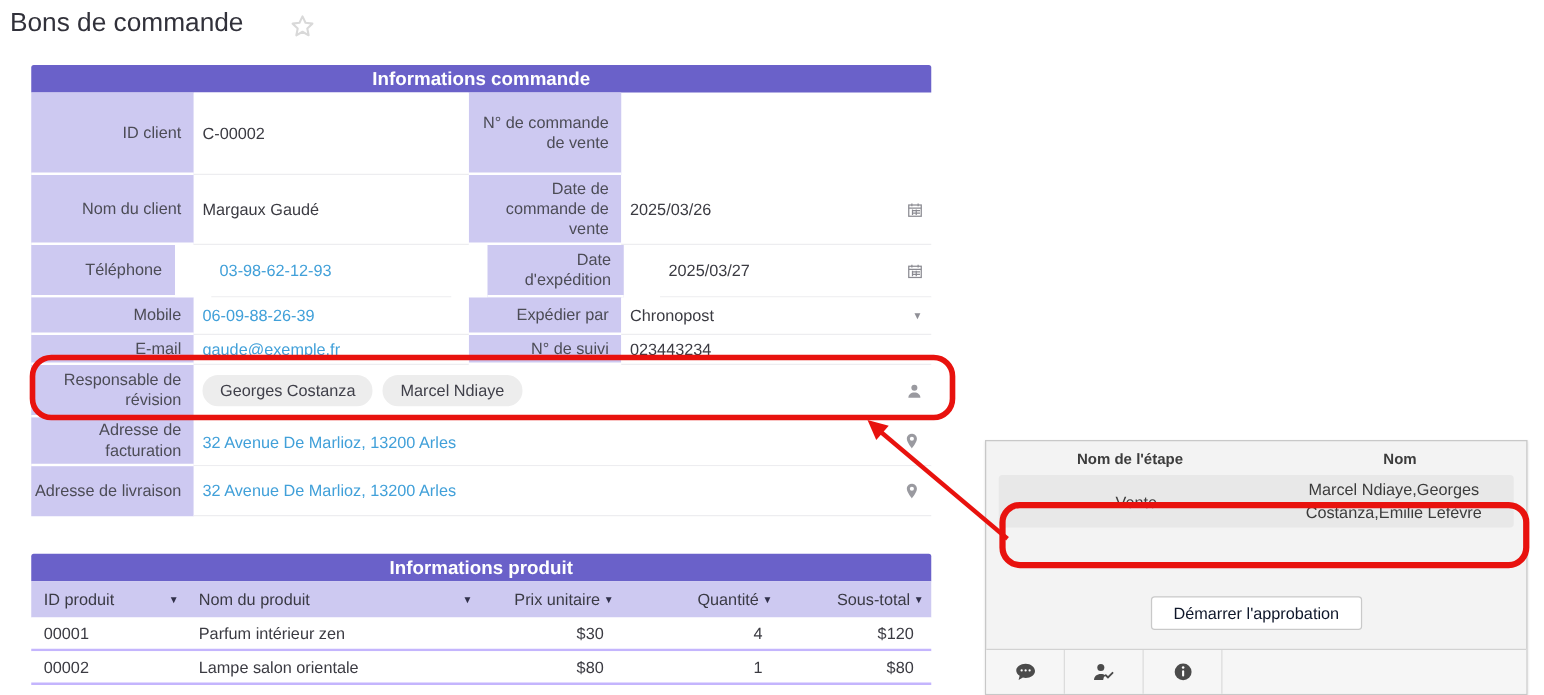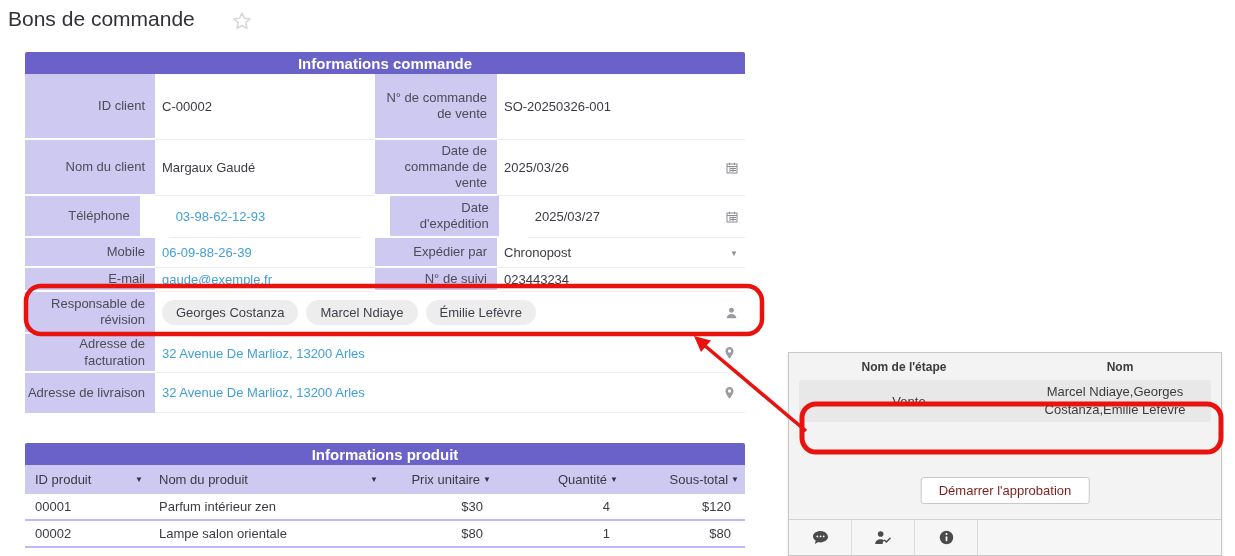--- a/index.html
+++ b/index.html
@@ -56,21 +56,21 @@
                      display:flex; align-items:center; padding-left:14px; font-size:13px; }
   #approval-title { font-weight:bold; color:#3a3a3a; }
   #approval-help { color:#2d8bd6; font-weight:bold; margin-left:12px; cursor:pointer; }
   .appr-cols { display:flex; margin-top:7px; font-size:12px; font-weight:bold; color:#3c3c3c; }
   .appr-col-step { width:230px; text-align:center; }
   .appr-col-name { flex:1; text-align:center; }
   .appr-row { display:flex; align-items:center; margin:6px 10px 0 10px; background:#e8e8e8; min-height:42px; border-radius:3px; }
   .appr-step { width:220px; text-align:center; font-size:13px; color:#3c3c3c; }
   .appr-name { flex:1; text-align:center; font-size:13px; color:#3c3c3c; line-height:1.4; padding:0 4px; }
   #start-btn { position:absolute; left:50%; transform:translateX(-50%); top:124px; height:27px; padding:0 17px;
-               background:#fff; border:1px solid #c9c9c9; border-radius:3px; font-size:13px; color:#7f1d1d;
+               background:#fff; border:1px solid #c9c9c9; border-radius:3px; font-size:13px; color:#0f172a;
                font-family:inherit; cursor:pointer; white-space:nowrap; }
   #panel-toolbar { position:absolute; left:0; right:0; top:166px; bottom:0; background:#f6f6f6; border-top:1px solid #d2d2d2; display:flex; }
   .tool-cell { width:63px; border-right:1px solid #dcdcdc; display:flex; align-items:center; justify-content:center; cursor:pointer; }
 
   
   #annotations { position:absolute; left:0; top:0; width:1235px; height:556px; pointer-events:none; z-index:50; }
 </style>
 </head>
 <body>
 
@@ -83,21 +83,20 @@
     </svg>
   </span>
 
   <div id="order-card" class="card">
     <div class="card-header">Informations commande</div>
 
     <div class="frow" style="height:66px;">
       <div class="fcell flabel" style="height:66px;">ID client</div>
       <div class="fcell fvalue v1" style="height:66px;">C-00002</div>
       <div class="fcell flabel l2" style="height:66px;">N° de commande de vente</div>
-      <div class="fcell fvalue v2" style="height:66px;">SO-20250326-001</div>
     </div>
 
     <div class="frow" style="height:56px;">
       <div class="fcell flabel" style="height:56px;">Nom du client</div>
       <div class="fcell fvalue v1" style="height:56px;">Margaux Gaudé</div>
       <div class="fcell flabel l2" style="height:56px;">Date de commande de vente</div>
       <div class="fcell fvalue v2" style="height:56px;">
         <span>2025/03/26</span>
         <span class="cell-icon">
           <svg width="12" height="12" viewBox="0 0 12 12" stroke="#8b8b92" fill="none" stroke-width="1">
@@ -156,21 +155,20 @@
       </div>
       <div class="fcell flabel l2" style="height:24px;">N° de suivi</div>
       <div class="fcell fvalue v2" style="height:24px;">023443234</div>
     </div>
 
     <div class="frow" style="height:42px;">
       <div class="fcell flabel" style="height:42px;">Responsable de révision</div>
       <div class="fcell fvalue vmerge" style="height:42px;">
         <span class="chip">Georges Costanza</span>
         <span class="chip">Marcel Ndiaye</span>
-        <span class="chip">Émilie Lefèvre</span>
         <span class="cell-icon">
           <svg width="13" height="13" viewBox="0 0 14 14" fill="#9a9aa0">
             <circle cx="7" cy="4" r="2.6"></circle>
               <path d="M1.8 12.6c0-2.9 2.3-4.6 5.2-4.6s5.2 1.7 5.2 4.6z"></path>
           </svg>
         </span>
       </div>
     </div>
 
     <div class="frow" style="height:39px;">

